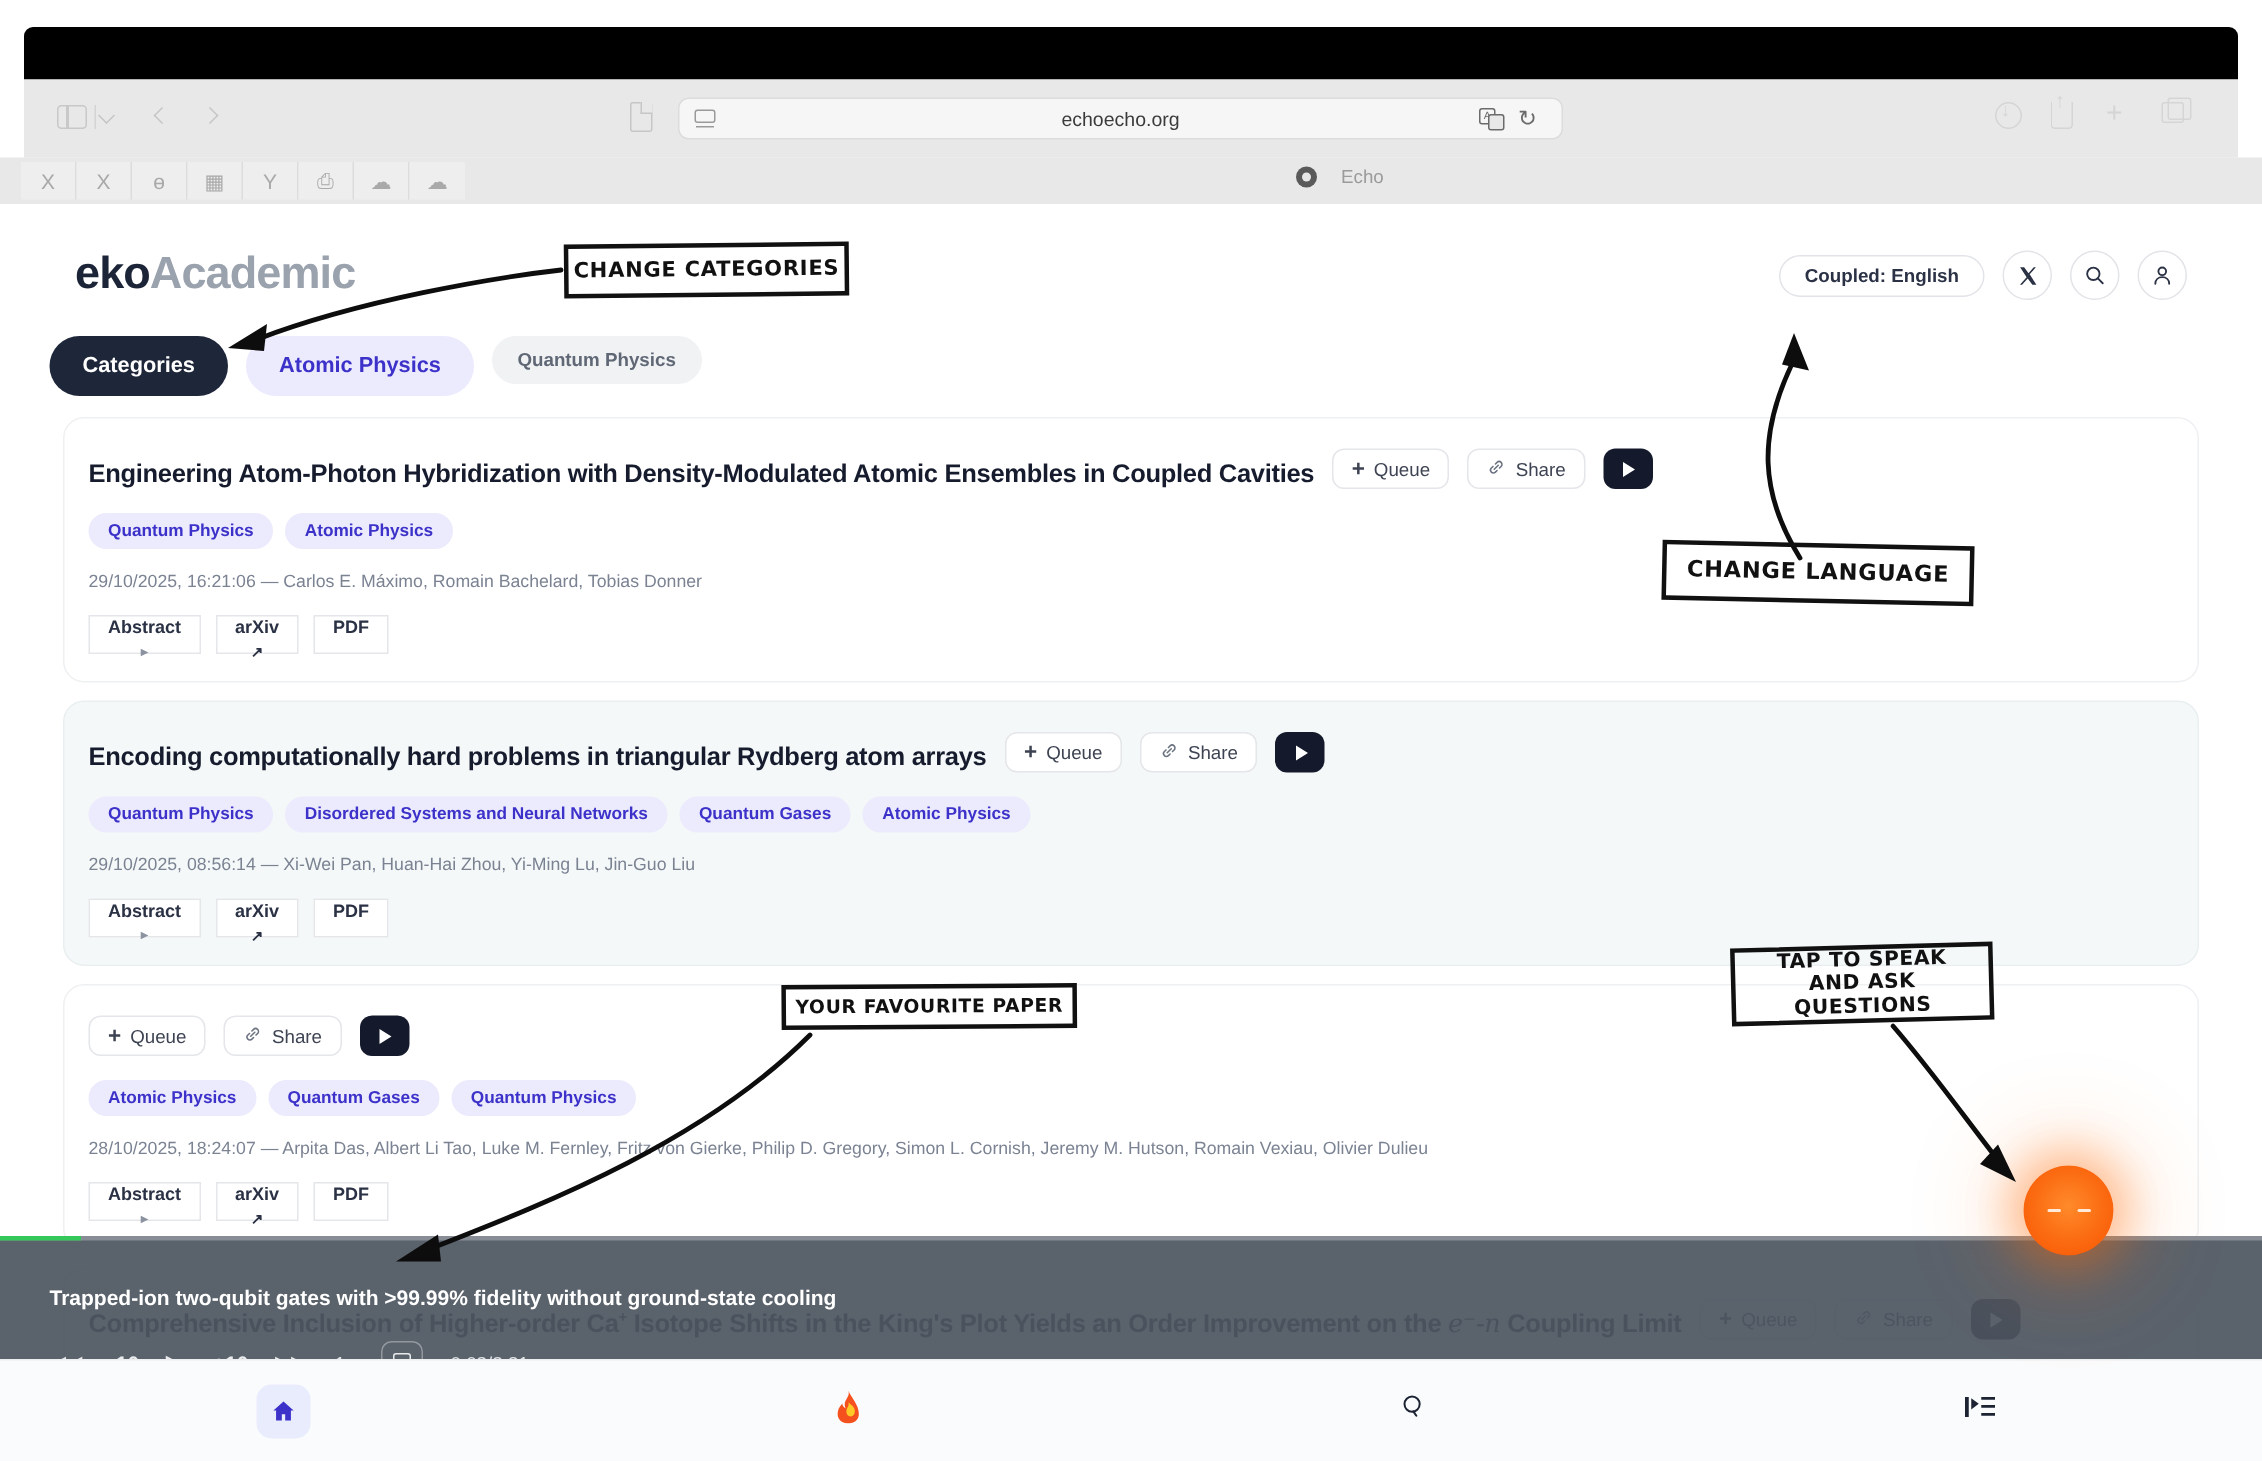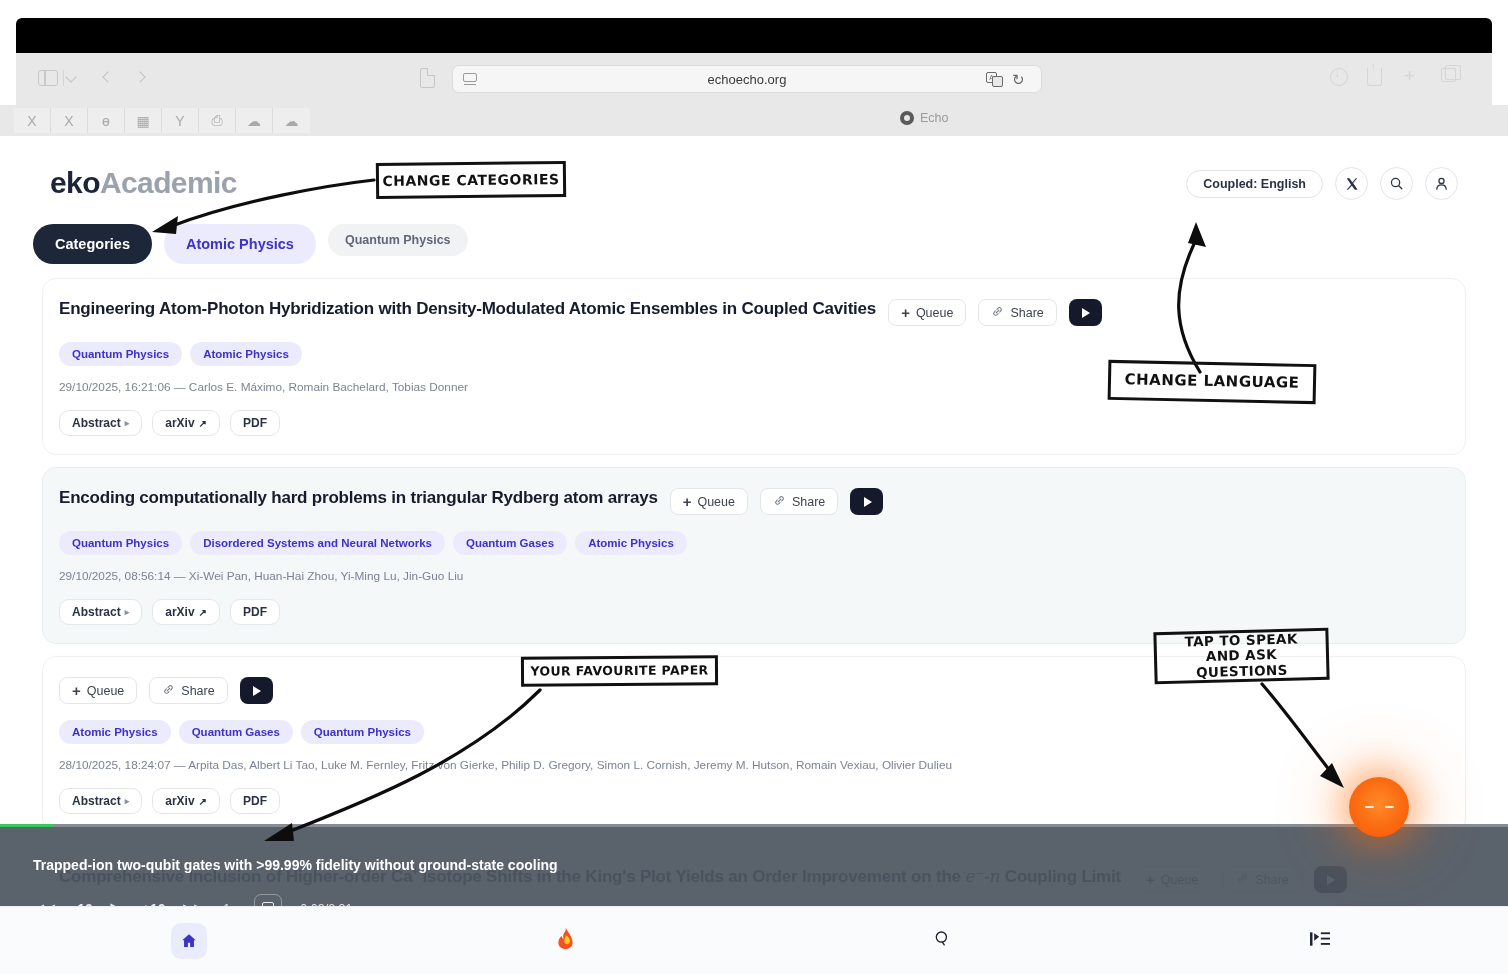--- a/index.html
+++ b/index.html
@@ -44,21 +44,21 @@
   .tb-dl    { left:1330px; width:18px; height:18px; border:1.6px solid #d5d5d5; border-radius:50%; }
   .tb-dl::after { content:"↓"; position:absolute; left:3px; top:-3px; font-size:12px; color:#d5d5d5; }
   .tb-share { left:1367px; width:15px; height:18px; border:1.6px solid #d5d5d5; border-top:none; border-radius:0 0 3px 3px; }
   .tb-share::after { content:"↑"; position:absolute; left:2px; top:-9px; font-size:13px; color:#d5d5d5; }
   .tb-plus  { left:1404px; font-size:19px; color:#d5d5d5; line-height:16px; }
   .tb-tabs  { left:1441px; width:15px; height:14px; border:1.6px solid #d5d5d5; border-radius:2px; }
   .tb-tabs::before { content:""; position:absolute; left:3px; top:-4px; width:14px; height:13px; border:1.6px solid #d5d5d5; border-radius:2px; }
 
   .fav-item { position:absolute; top:108px; width:37px; height:25px; display:flex; align-items:center; justify-content:center;
               font-size:14px; color:#a9a9a9; border-right:1px solid #dcdcdc; background:#eeeeee; }
-  .echo-tab { position:absolute; left:864px; top:111px; display:flex; align-items:center; gap:6px;margin-left:36px; }
+  .echo-tab { position:absolute; left:864px; top:111px; display:flex; align-items:center; gap:16px; }
   .echo-tab .dot { width:14px; height:14px; border-radius:50%; background:#5a5a5a; position:relative; }
   .echo-tab .dot::after { content:""; position:absolute; left:4px; top:4px; width:6px; height:6px; border-radius:50%; background:#e8e8e8; }
   .echo-tab .lbl { font-size:12.5px; color:#9b9b9b; }
 
   
   .page { position:absolute; left:0; top:136px; width:1508px; height:770px; background:#fff; }
 
   .brand { position:absolute; left:50px; top:30px; font-size:30px; font-weight:bold; letter-spacing:-0.6px; }
   .brand .eko { color:#1c2438; }
   .brand .academic { color:#9aa2ae; }
@@ -73,39 +73,39 @@
   .lang-pill { height:28px; border:1px solid #e2e4e8; border-radius:16px; padding:0 16px; display:flex; align-items:center;
                font-size:12.5px; font-weight:bold; color:#2b3245; }
   .circ-btn { width:33px; height:33px; border:1px solid #e2e4e8; border-radius:50%; display:flex; align-items:center; justify-content:center; color:#2b3245; }
 
   
   .cards { position:absolute; left:42px; top:142px; width:1424px; }
   .card { border-radius:14px; padding:20px 16px 18px 16px; margin-bottom:12px; position:relative; }
   .card.white { background:#ffffff; border:1px solid #eef0f2; }
   .card.tint  { background:#f4f8f8; border:1px solid #e9eff0; }
 
-  .card-head { display:flex; align-items:flex-start; gap:12px; flex-wrap:nowrap; }
+  .card-head { display:flex; align-items:flex-end; gap:12px; flex-wrap:nowrap; }
   .card-title { font-size:17px; font-weight:bold; color:#161c2d; letter-spacing:-0.2px; white-space:nowrap; }
   .card-title sup { font-size:10px; vertical-align:super; }
   .mathi { font-family:"DejaVu Serif", serif; font-style:italic; font-weight:normal; font-size:17px; }
   .mathr { font-family:"DejaVu Serif", serif; font-weight:normal; font-size:17px; }
 
   .btn-sm { border:1px solid #e4e6ea; background:#fff; border-radius:8px; height:27px; padding:0 12px; display:flex; align-items:center;
             gap:6px; font-size:12.5px; color:#3d4352; white-space:nowrap; }
   .btn-play { background:#141a2b; border-radius:8px; width:33px; height:27px; display:flex; align-items:center; justify-content:center; }
   .btn-play .tri { width:0; height:0; border-left:8px solid #fff; border-top:5px solid transparent; border-bottom:5px solid transparent; margin-left:2px; }
 
   .tags { display:flex; gap:8px; margin-top:16px; flex-wrap:wrap; }
   .tag { background:#eceafd; color:#3c32c9; font-size:11.5px; font-weight:bold; border-radius:14px; padding:6px 13px; white-space:nowrap; }
 
   .meta { margin-top:14px; font-size:11.8px; color:#7b8393; }
 
   .actions { display:flex; gap:10px; margin-top:16px; }
-  .btn-act { border:1px solid #e4e6ea; background:#fff; border-radius:10px; height:26px; padding:0 12px; display:flex; align-items:center;
-             gap:4px; font-size:12px; font-weight:bold; color:#2b3245; }
+  .btn-act { border:1px solid #e4e6ea; background:#fff; border-radius:0; height:26px; padding:0 12px; display:flex; align-items:center;
+             gap:4px; font-size:12px; font-weight:bold; color:#2b3245;flex-direction:column; }
 
   
   .player { position:absolute; left:0; top:824px; width:1508px; height:84px; background:rgba(78,86,97,0.93);text-decoration:underline; }
   .prog-track { position:absolute; left:0; top:0; width:1508px; height:3px; background:rgba(255,255,255,0.28); }
   .prog-fill { position:absolute; left:0; top:0; width:55px; height:3px; background:#34c759; }
   .player-title { position:absolute; left:33px; top:33px; font-size:14px; font-weight:bold; color:#fff; }
   .player-ctrls { position:absolute; left:33px; top:70px; display:flex; align-items:center; gap:18px; color:#e8eaec; }
   .pc { font-size:14px; font-weight:bold; color:#e8eaec; display:flex; align-items:center; }
   .pc.play { font-size:17px; }
   .pc-doc { width:28px; height:30px; border:1px solid rgba(255,255,255,0.35); border-radius:7px; display:flex; align-items:center; justify-content:center; }

